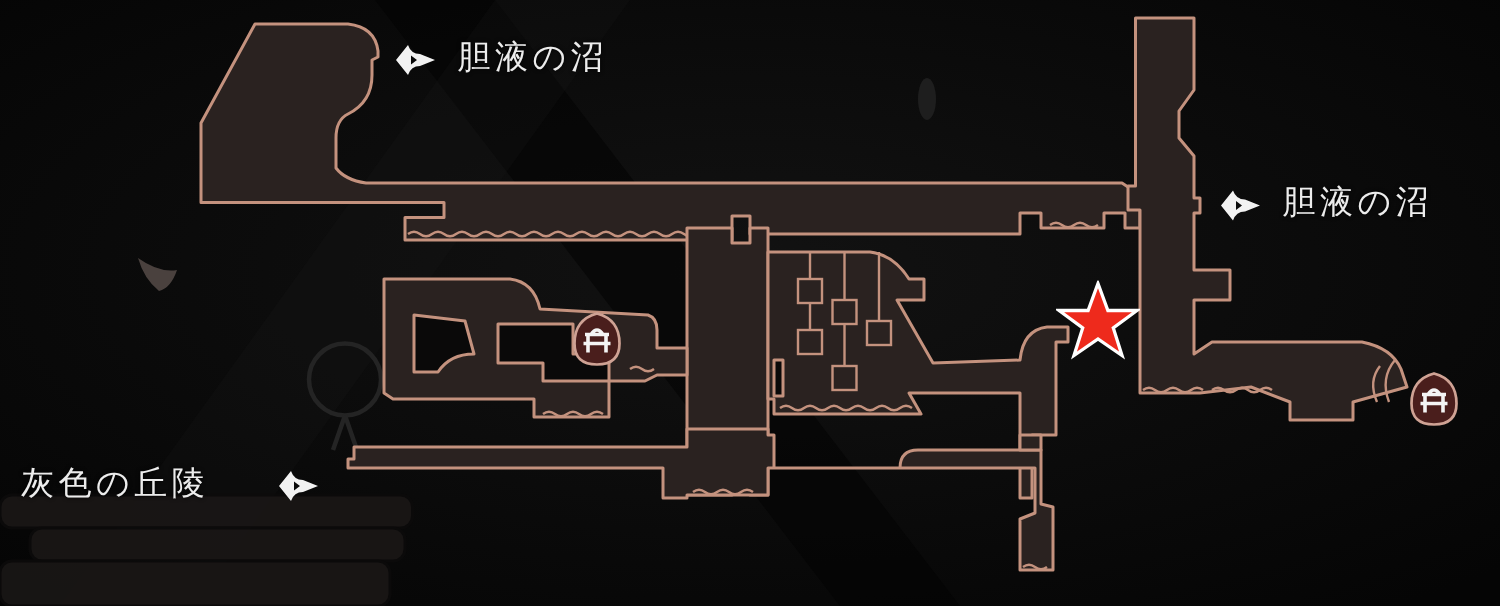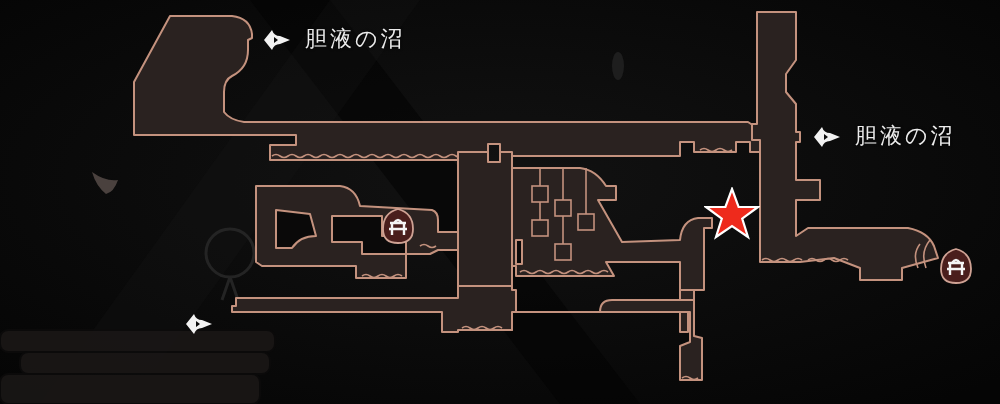--- a/index.html
+++ b/index.html
@@ -99,20 +99,21 @@
         <path d="M2 12 L10 2 Q12 8 18 8 L28 12 L18 16 Q12 16 10 22 Z M12 9 L16 12 L12 15 Z" fill="#f2f2f2" fill-rule="evenodd"></path>
       </svg>
   </div>
   <div class="area-label" style="left:855px;top:125px;">胆液の沼</div>
 
   <div class="transition" style="left:184px;top:312px;">
     <svg width="30" height="24" viewBox="0 0 30 24">
         <path d="M2 12 L10 2 Q12 8 18 8 L28 12 L18 16 Q12 16 10 22 Z M12 9 L16 12 L12 15 Z" fill="#f2f2f2" fill-rule="evenodd"></path>
       </svg>
   </div>
+  <div class="area-label" style="left:14px;top:312px;">灰色の丘陵</div>
 
   <div class="bench" style="left:381px;top:207px;">
     <svg width="34" height="38" viewBox="0 0 34 38">
       <path d="M17 2 Q32 6 32 22 Q32 36 17 36 Q2 36 2 22 Q2 6 17 2Z" fill="#4a1e1c" stroke="#cfa294" stroke-width="1.8"></path>
       <path d="M9 16 L25 16 M11 16 L11 28 M23 16 L23 28 M8 22 L26 22 M13 16 Q17 10 21 16" stroke="#f4f4f4" stroke-width="2.4" fill="none"></path>
     </svg>
   </div>
   <div class="bench" style="left:939px;top:247px;">
     <svg width="34" height="38" viewBox="0 0 34 38">
       <path d="M17 2 Q32 6 32 22 Q32 36 17 36 Q2 36 2 22 Q2 6 17 2Z" fill="#4a1e1c" stroke="#cfa294" stroke-width="1.8"></path>

